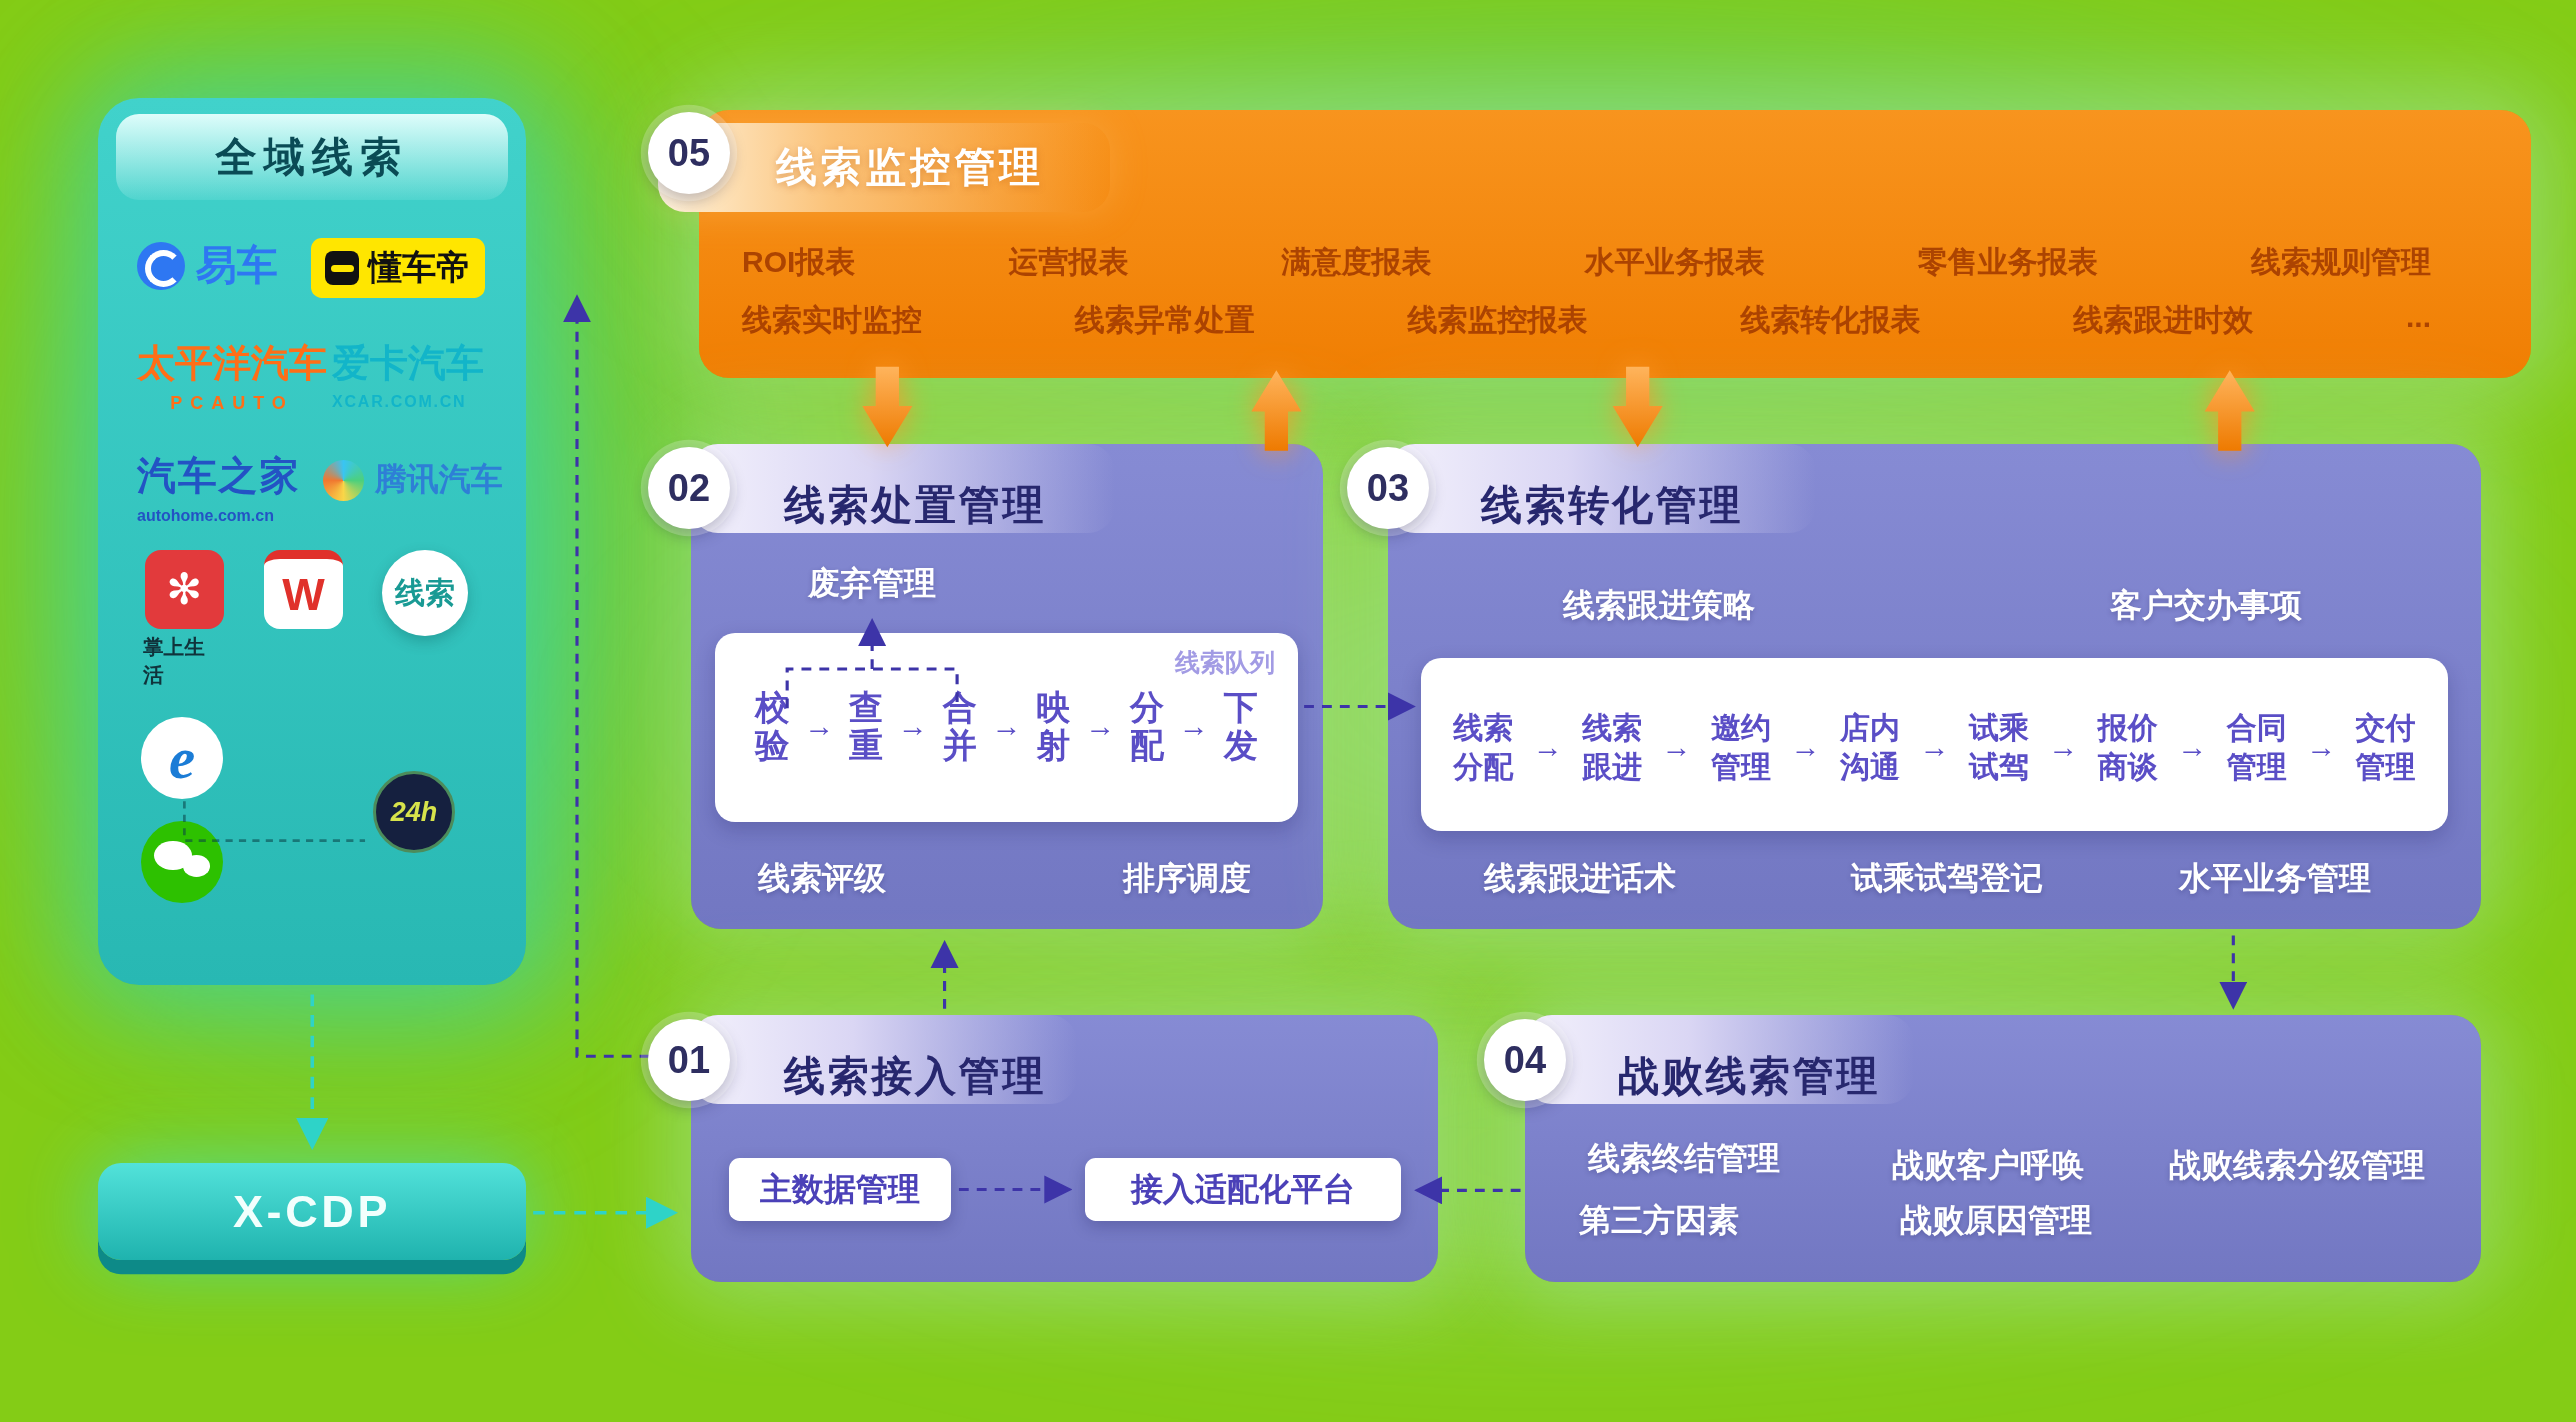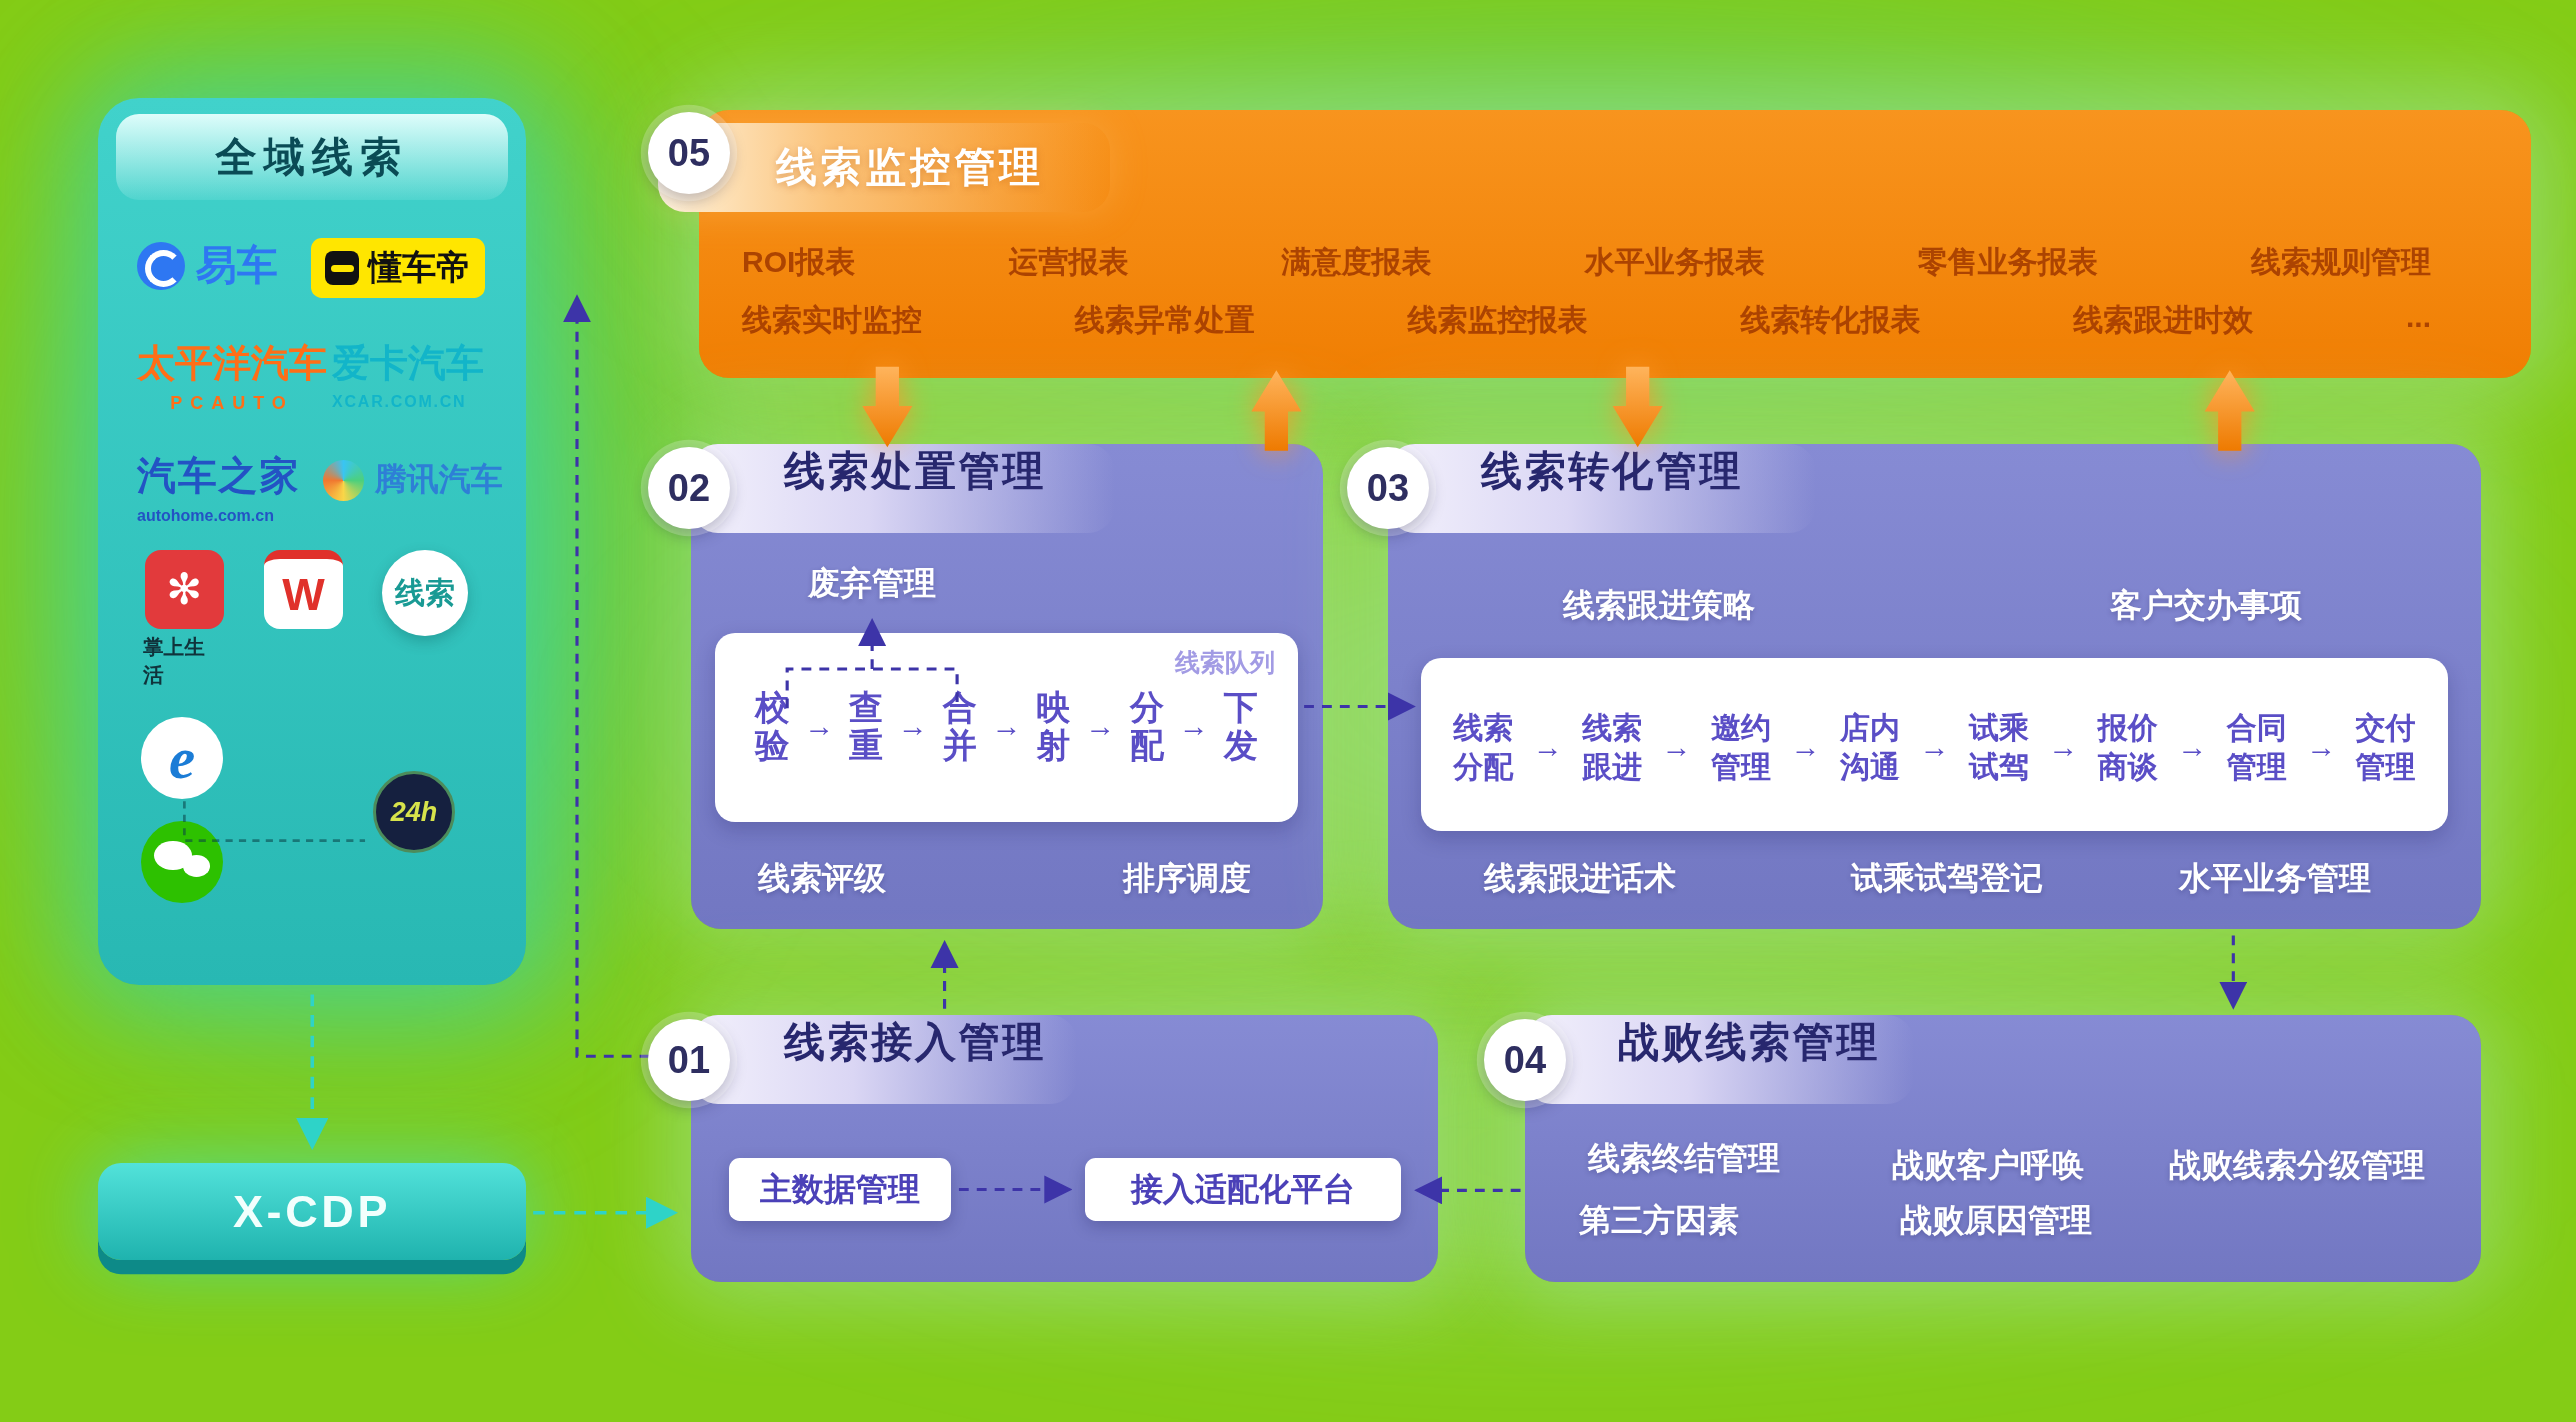--- a/index.html
+++ b/index.html
@@ -103,21 +103,21 @@
   
   .pbox{position:absolute;border-radius:30px;z-index:2;
     background:linear-gradient(180deg,#868BD4,#7277C2);
     box-shadow:0 0 81px 19.7px rgba(185,245,240,.33);}
   .b02{left:691px;top:444px;width:632px;height:485px;}
   .b03{left:1388px;top:444px;width:1093px;height:485px;}
   .b01{left:691px;top:1015px;width:747px;height:267px;}
   .b04{left:1525px;top:1015px;width:956px;height:267px;}
 
   .pill{position:absolute;left:0;top:0;height:89px;border-radius:27px;
-    display:flex;align-items:flex-start;padding-left:93px;
+    display:flex;align-items:flex-end;padding-left:93px;
     background:linear-gradient(90deg,#F3F1FC 0%,#DAD6F4 42%,rgba(139,135,219,0) 100%);}
   .pill span{font-size:41px;font-weight:800;color:#27276E;letter-spacing:2.7px;}
   .b02 .pill{width:424px;}
   .b03 .pill{width:428px;}
   .b01 .pill{width:386px;}
   .b04 .pill{width:389px;}
 
   .badge{position:absolute;width:82px;height:82px;border-radius:50%;background:#fff;z-index:6;
     display:flex;align-items:center;justify-content:center;font-size:38px;font-weight:800;color:#2E2E60;
     box-shadow:0 0 0 7.2px rgba(255,255,255,.22),0 5.4px 16px rgba(20,20,60,.35);}

